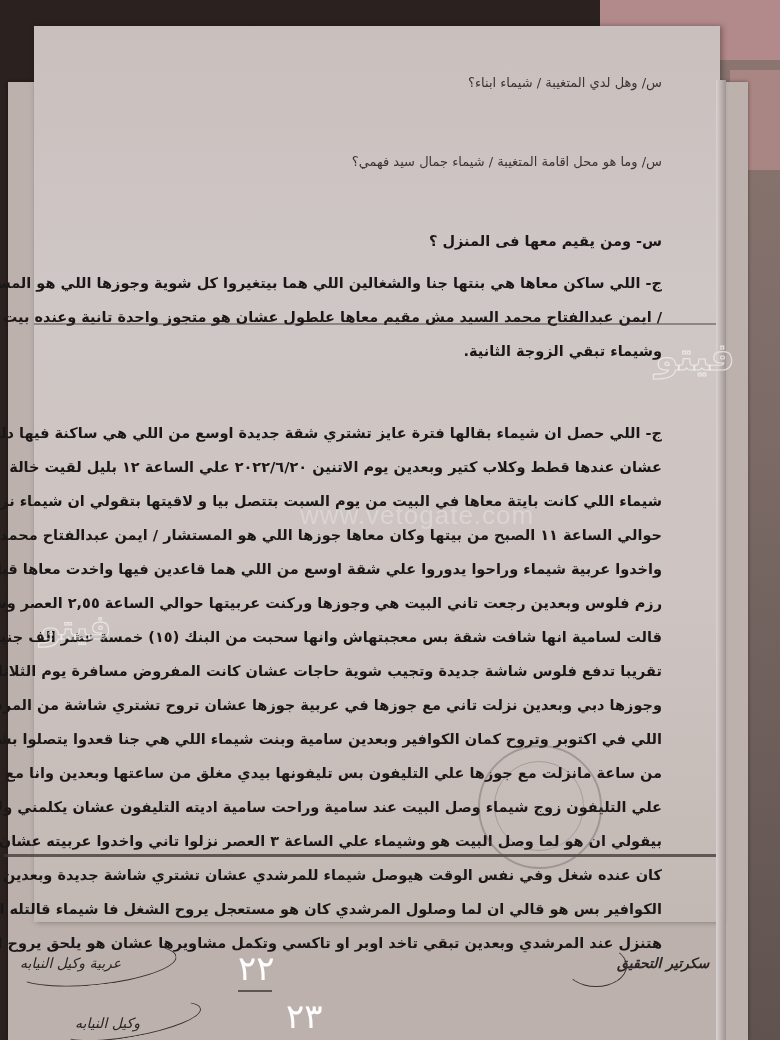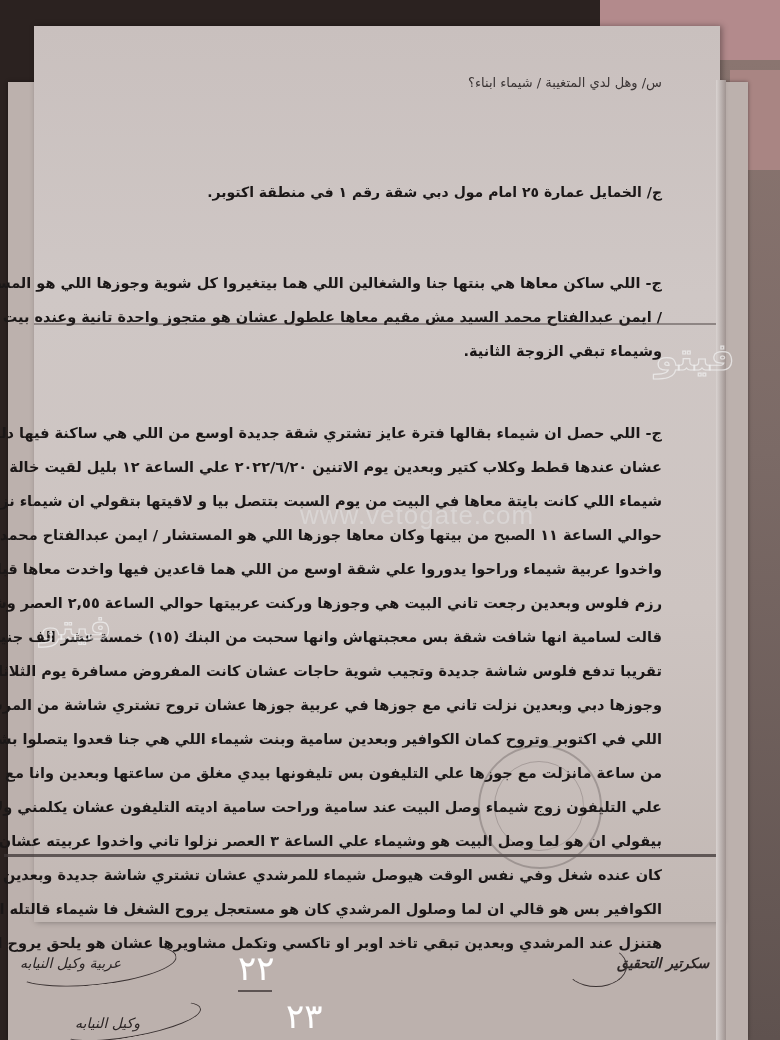--- a/index.html
+++ b/index.html
@@ -76,22 +76,23 @@
 </head>
 <body>
 
 <div class="bg-pink"></div>
 <div class="bg-right"></div>
 <div class="bg-right-corner"></div>
 <div class="under-sheet"></div>
 
 <div class="page">
   <div class="line faded" style="top:49px;">س/ وهل لدي المتغيبة / شيماء ابناء؟</div>
-  <div class="line" style="top:158px; font-size:14px;">ج/ الخمايل عمارة ٢٥ امام مول دبي شقة رقم ١ في منطقة اكتوبر.</div>
+  <div class="line faded" style="top:128px;">س/ وما هو محل اقامة المتغيبة / شيماء جمال سيد فهمي؟</div>
 
+  <div class="line" style="top:207px;">س- ومن يقيم معها فى المنزل ؟</div>
   <div class="line" style="top:249px;">ج-  اللي ساكن معاها هي بنتها جنا والشغالين اللي هما بيتغيروا كل شوية وجوزها اللي هو المستشار</div>
   <div class="line" style="top:283px;">/ ايمن عبدالفتاح محمد السيد مش مقيم معاها علطول عشان هو متجوز واحدة تانية وعنده بيت تاني</div>
   <div class="strike" style="left:0; top:297px; width:686px; opacity:0.45;"></div>
   <div class="line" style="top:317px;">وشيماء تبقي الزوجة الثانية.</div>
 
 
   <div class="line" style="top:399px;">ج- اللي حصل ان شيماء بقالها فترة عايز تشتري شقة جديدة اوسع من اللي هي ساكنة فيها دلوقتي</div>
   <div class="line" style="top:433px;">عشان عندها قطط وكلاب كتير وبعدين  يوم الاتنين ٢٠٢٢/٦/٢٠ علي الساعة ١٢ بليل لقيت خالة</div>
   <div class="line" style="top:467px;">شيماء اللي كانت بايتة معاها في البيت من يوم السبت بتتصل بيا و لاقيتها بتقولي ان شيماء نزلت الصبح</div>
   <div class="line" style="top:501px;">حوالي الساعة ١١ الصبح من بيتها وكان معاها جوزها اللي هو المستشار / ايمن عبدالفتاح محمد السيد</div>

